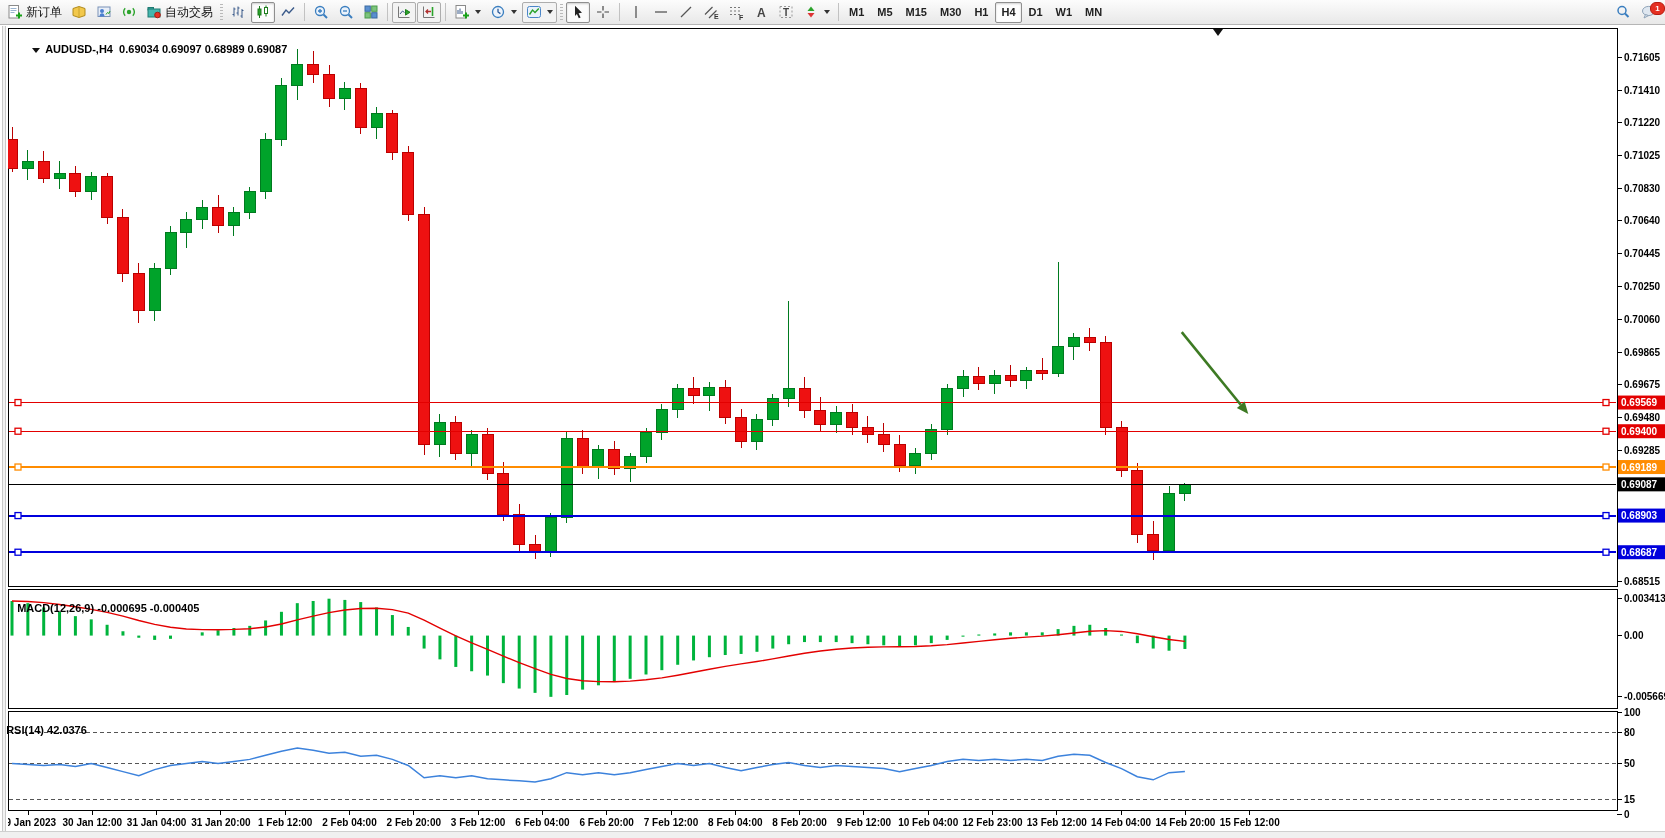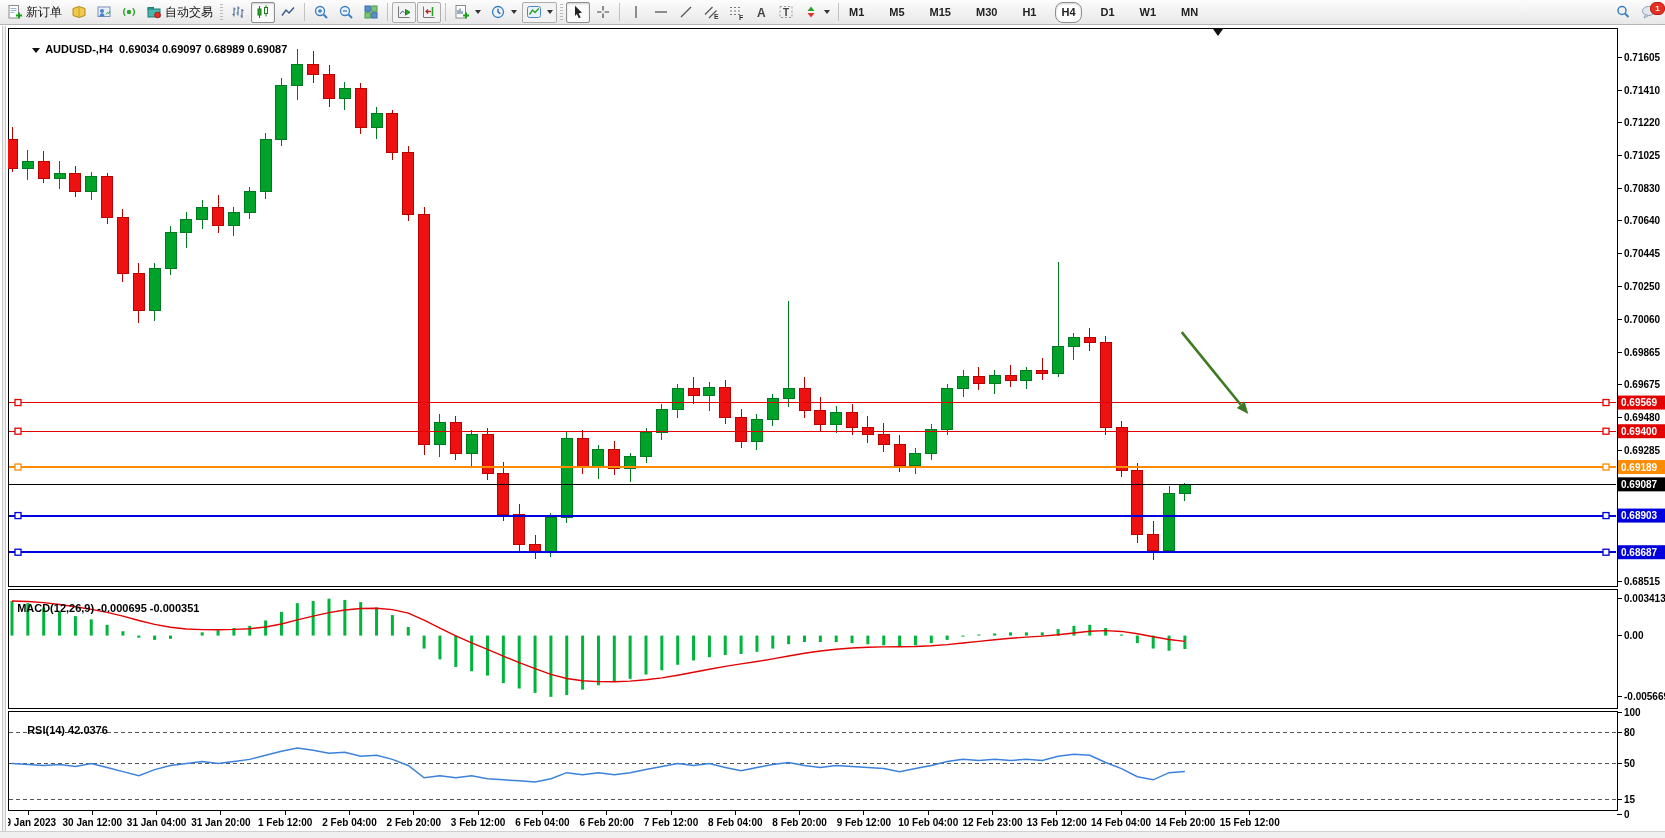--- a/index.html
+++ b/index.html
@@ -14,21 +14,21 @@
         font-size:12px;color:#111;box-sizing:border-box;}
   .tbtn.pressed{border-color:#8f8f8f;background:#fbfbfb;box-shadow:inset 0 1px 2px rgba(0,0,0,.18);}
   .tbtn.boxed{border-color:#adadad;background:#f3f3f3;}
   .sep{width:1px;height:18px;background:#c2c2c2;margin:0 3px;}
   .grip{width:3px;height:16px;margin:0 2px;
         background-image:repeating-linear-gradient(#b9b9b9 0 1px,transparent 1px 3px);}
   .caret{width:0;height:0;border-left:3px solid transparent;border-right:3px solid transparent;
          border-top:4px solid #333;margin-left:2px;}
   .tf{height:19px;padding:0 5px;font-size:11px;font-weight:700;color:#222;
       border:1px solid transparent;border-radius:2px;display:flex;align-items:center;}
-  .tf.active{border-color:#8f8f8f;background:#fdfdfd;box-shadow:inset 0 1px 2px rgba(0,0,0,.18);border-radius:8px;}
+  .tf.active{border-color:#8f8f8f;background:#fdfdfd;box-shadow:inset 0 1px 2px rgba(0,0,0,.18);}
   .spacer{flex:1;}
   .chatwrap{position:relative;}
   .badge1{position:absolute;top:-1px;right:-4px;min-width:11px;height:11px;border-radius:6px;
           background:#e53022;color:#fff;font-size:8px;font-weight:700;line-height:11px;
           text-align:center;padding:0 1px;border:1px solid #b71c10;}
   
   #chart-svg{position:absolute;left:0;top:0;z-index:1;}
   .leftstrip{position:absolute;left:0;top:26px;bottom:6px;width:8px;z-index:2;
              background:linear-gradient(90deg,#ffffff 0 2px,#c9c9c9 2px 3px,#f2f2f2 3px 5px,#c9c9c9 5px 6px,#ffffff 6px);}
   .statusbar{position:absolute;left:0;bottom:0;width:1665px;height:6px;background:#f0f0f0;
@@ -215,21 +215,21 @@
   </div>
   <div class="tbtn">
     <svg class="icon-svg" width="16" height="16" viewBox="0 0 16 16">
       <path d="M4.5 7 L8 2.5 L11.5 7 Z" fill="#2aa32a"></path>
       <path d="M4.5 9 L11.5 9 L8 13.5 Z" fill="#d33"></path>
     </svg>
     <span class="caret"></span>
   </div>
 
   <div class="sep"></div>
-  <div id="tf-group" style="display:flex;align-items:center;gap:13px">
+  <div id="tf-group" style="display:flex;align-items:center;gap:1px">
       <div class="tf">M1</div>
       <div class="tf">M5</div>
       <div class="tf">M15</div>
       <div class="tf">M30</div>
       <div class="tf">H1</div>
       <div class="tf active">H4</div>
       <div class="tf">D1</div>
       <div class="tf">W1</div>
       <div class="tf">MN</div>
     </div>
@@ -601,17 +601,17 @@
     <text x="1249.7" y="826" font-size="10" font-weight="700" font-family="Liberation Sans, sans-serif" fill="#000" text-anchor="middle">15 Feb 12:00</text>
   </svg>
 
 <div class="leftstrip"></div>
 <div class="statusbar"></div>
 
 <div class="overlay-label" style="left:26px;top:31px;">
   <span class="title-tri"></span><span>AUDUSD-,H4</span>&nbsp;&nbsp;<span>0.69034 0.69097 0.68989 0.69087</span>
 </div>
 <div class="overlay-label" style="left:11px;top:590px;">
-  <span>MACD(12,26,9)</span> <span>-0.000695</span> <span>-0.000351</span>
+  <span>MACD(12,26,9)</span> <span>-0.000695</span> <span>-0.000405</span>
 </div>
-<div class="overlay-label" style="left:21px;top:712px;">
+<div class="overlay-label" style="left:0;top:712px;">
   <span>RSI(14)</span> <span>42.0376</span>
 </div>
 
 </body></html>

